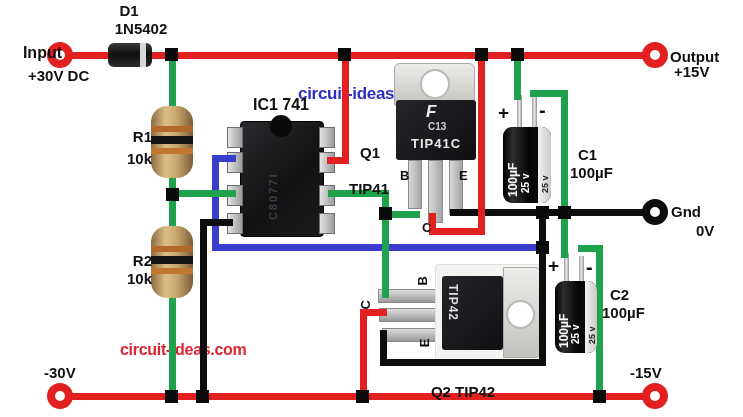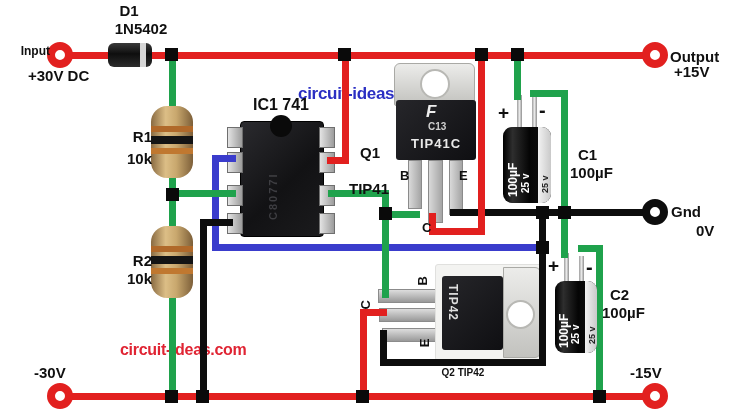--- a/index.html
+++ b/index.html
@@ -181,46 +181,46 @@
 
   <div class="lead" style="left:564px;top:253px;width:5px;height:30px"></div>
   <div class="lead" style="left:579px;top:256px;width:5px;height:29px"></div>
   <div class="cap" style="left:555px;top:281px;width:42px;height:72px">
     <div class="stripe" style="width:12px"></div>
     <div class="vtxt" style="left:2px;top:5px;height:62px;font-size:12px">100µF</div>
     <div class="vtxt" style="left:15px;top:9px;height:54px;font-size:10px">25 v</div>
     <div class="vtxt dark" style="right:0px;top:9px;height:54px;font-size:9px">25 v</div>
   </div>
 
-  <div class="lbl rgt" style="left:6px;top:45px;width:44px;font-size:12px">Input</div>
+  <div class="lbl rgt" style="left:18px;top:45px;width:44px;font-size:16px">Input</div>
   <div class="lbl" style="left:28px;top:68px">+30V DC</div>
   <div class="lbl" style="left:670px;top:49px">Output</div>
   <div class="lbl" style="left:674px;top:64px">+15V</div>
   <div class="lbl" style="left:671px;top:204px">Gnd</div>
   <div class="lbl" style="left:696px;top:223px">0V</div>
-  <div class="lbl" style="left:34px;top:365px">-30V</div>
+  <div class="lbl" style="left:44px;top:365px">-30V</div>
   <div class="lbl" style="left:630px;top:365px">-15V</div>
 
   <div class="lbl ctr" style="left:104px;top:3px;width:50px">D1</div>
   <div class="lbl ctr" style="left:104px;top:21px;width:74px">1N5402</div>
 
   <div class="lbl rgt" style="left:112px;top:129px;width:40px">R1</div>
   <div class="lbl rgt" style="left:106px;top:151px;width:46px">10k</div>
   <div class="lbl rgt" style="left:112px;top:253px;width:40px">R2</div>
   <div class="lbl rgt" style="left:106px;top:271px;width:46px">10k</div>
 
   <div class="lbl ctr" style="left:238px;top:97px;width:86px;font-size:16px">IC1 741</div>
 
   <div class="lbl ctr" style="left:352px;top:145px;width:36px">Q1</div>
   <div class="lbl ctr" style="left:340px;top:181px;width:58px">TIP41</div>
   <div class="lbl" style="left:400px;top:169px;font-size:13px">B</div>
   <div class="lbl" style="left:459px;top:169px;font-size:13px">E</div>
   <div class="lbl" style="left:422px;top:221px;font-size:13px">C</div>
 
-  <div class="lbl ctr" style="left:420px;top:368px;width:86px;font-size:10px">Q2 TIP42</div>
+  <div class="lbl ctr" style="left:420px;top:384px;width:86px;font-size:15px">Q2 TIP42</div>
   <div class="lbl rot" style="left:418px;top:274px;font-size:13px">B</div>
   <div class="lbl rot" style="left:361px;top:298px;font-size:13px">C</div>
   <div class="lbl rot" style="left:420px;top:336px;font-size:13px">E</div>
 
   <div class="lbl" style="left:578px;top:147px">C1</div>
   <div class="lbl" style="left:570px;top:165px">100µF</div>
   <div class="lbl" style="left:610px;top:287px">C2</div>
   <div class="lbl" style="left:602px;top:305px">100µF</div>
 
   <div class="lbl" style="left:498px;top:103px;font-size:19px">+</div>

